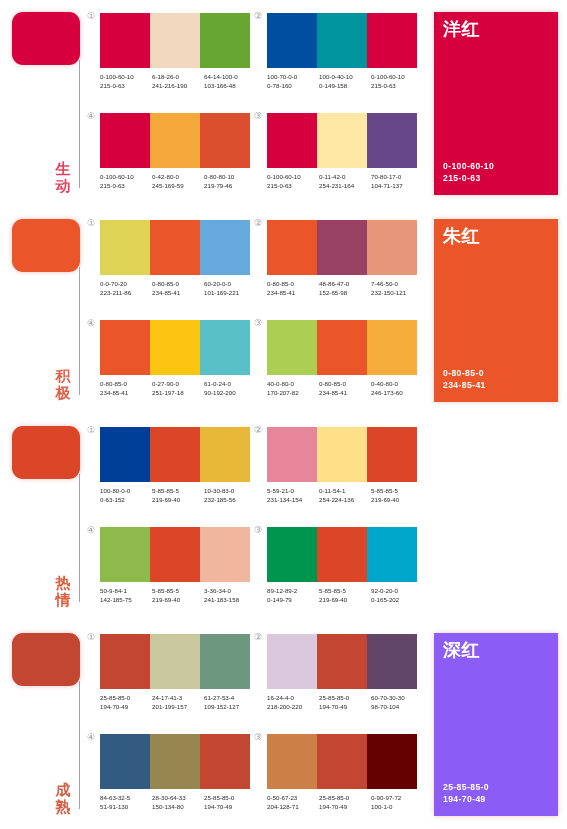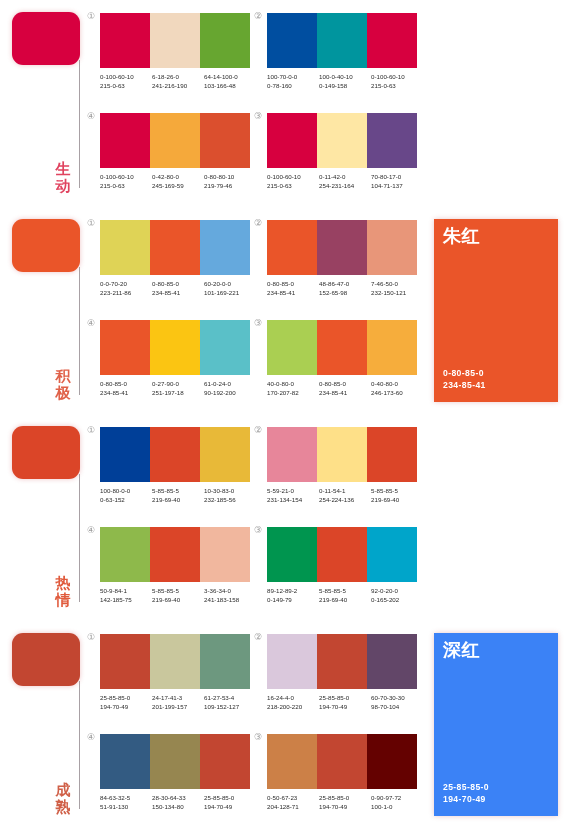--- a/index.html
+++ b/index.html
@@ -236,20 +236,27 @@
           <div class="code-cell">
             <span class="cmyk">0-11-42-0</span>
             <span class="rgb">254-231-164</span>
           </div>
           <div class="code-cell">
             <span class="cmyk">70-80-17-0</span>
             <span class="rgb">104-71-137</span>
           </div>
         </div>
       </div>
+      <div class="hero" style="background: rgb(215, 0, 63);">
+        <div class="hero-name">洋红</div>
+        <div class="hero-codes">
+          <span>0-100-60-10</span>
+          <span>215-0-63</span>
+        </div>
+      </div>
     </div>
     <div class="section">
       <div class="left-col">
         <div class="key-chip" style="background: rgb(234, 85, 41);"></div>
         <div class="key-stem"></div>
         <div class="mood-label" style="color: rgb(224, 98, 74);">
           <span>积</span>
           <span>极</span>
         </div>
       </div>
@@ -537,21 +544,21 @@
           <div class="code-cell">
             <span class="cmyk">25-85-85-0</span>
             <span class="rgb">194-70-49</span>
           </div>
           <div class="code-cell">
             <span class="cmyk">0-90-97-72</span>
             <span class="rgb">100-1-0</span>
           </div>
         </div>
       </div>
-      <div class="hero" style="background: #3b82f6;">
+      <div class="hero" style="background: #8b5cf6;">
         <div class="hero-name">深红</div>
         <div class="hero-codes">
           <span>25-85-85-0</span>
           <span>194-70-49</span>
         </div>
       </div>
     </div>
   </div>
 
 </body></html>

